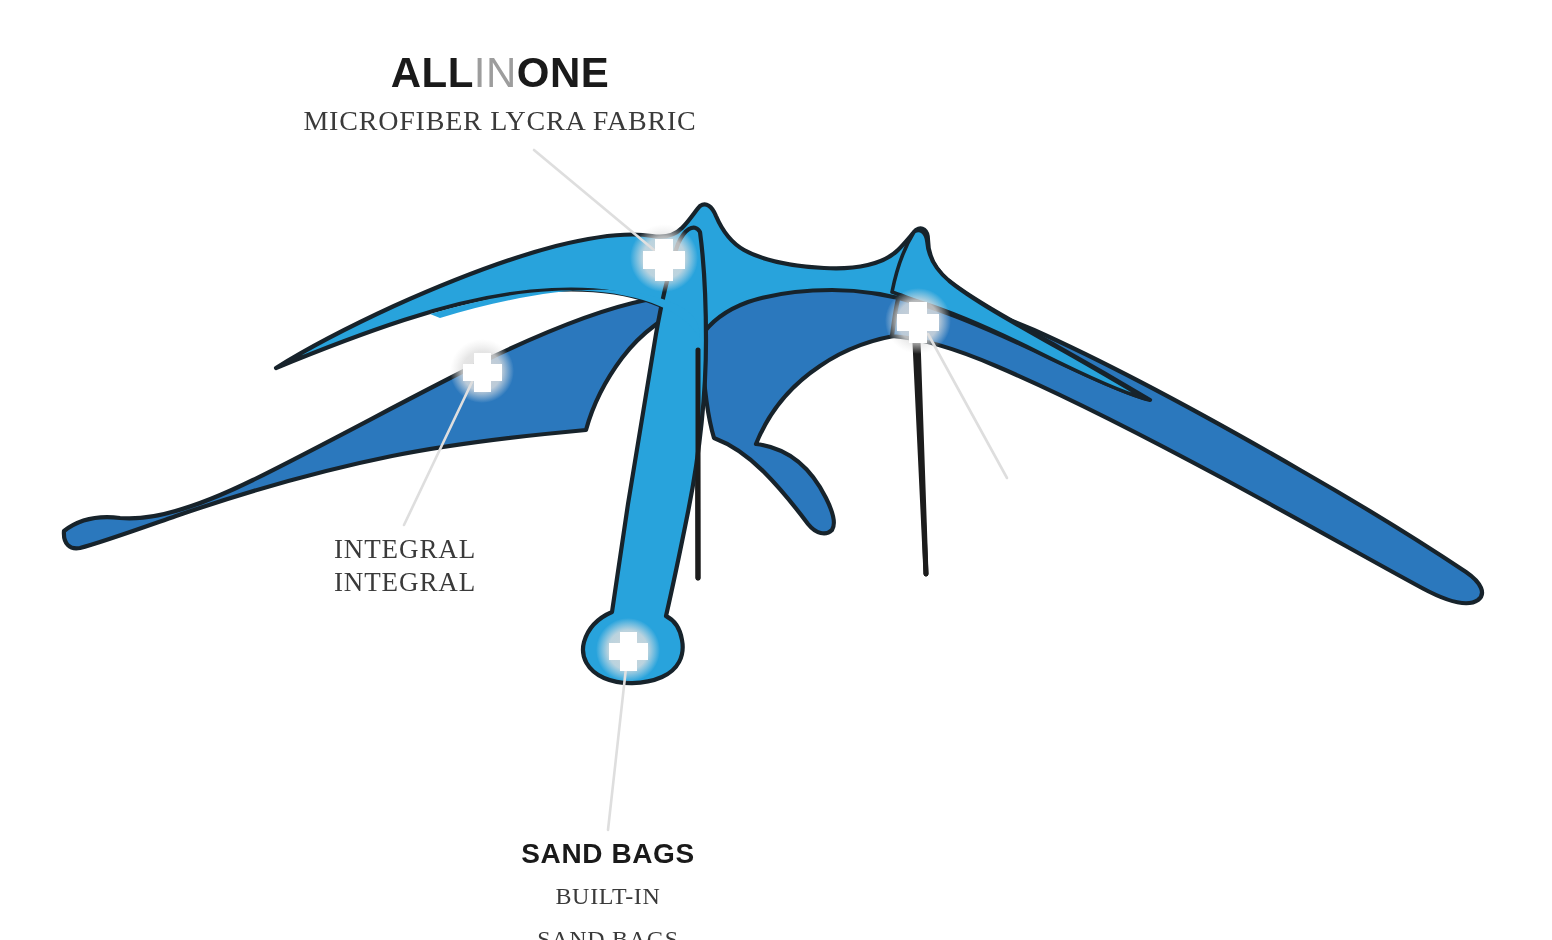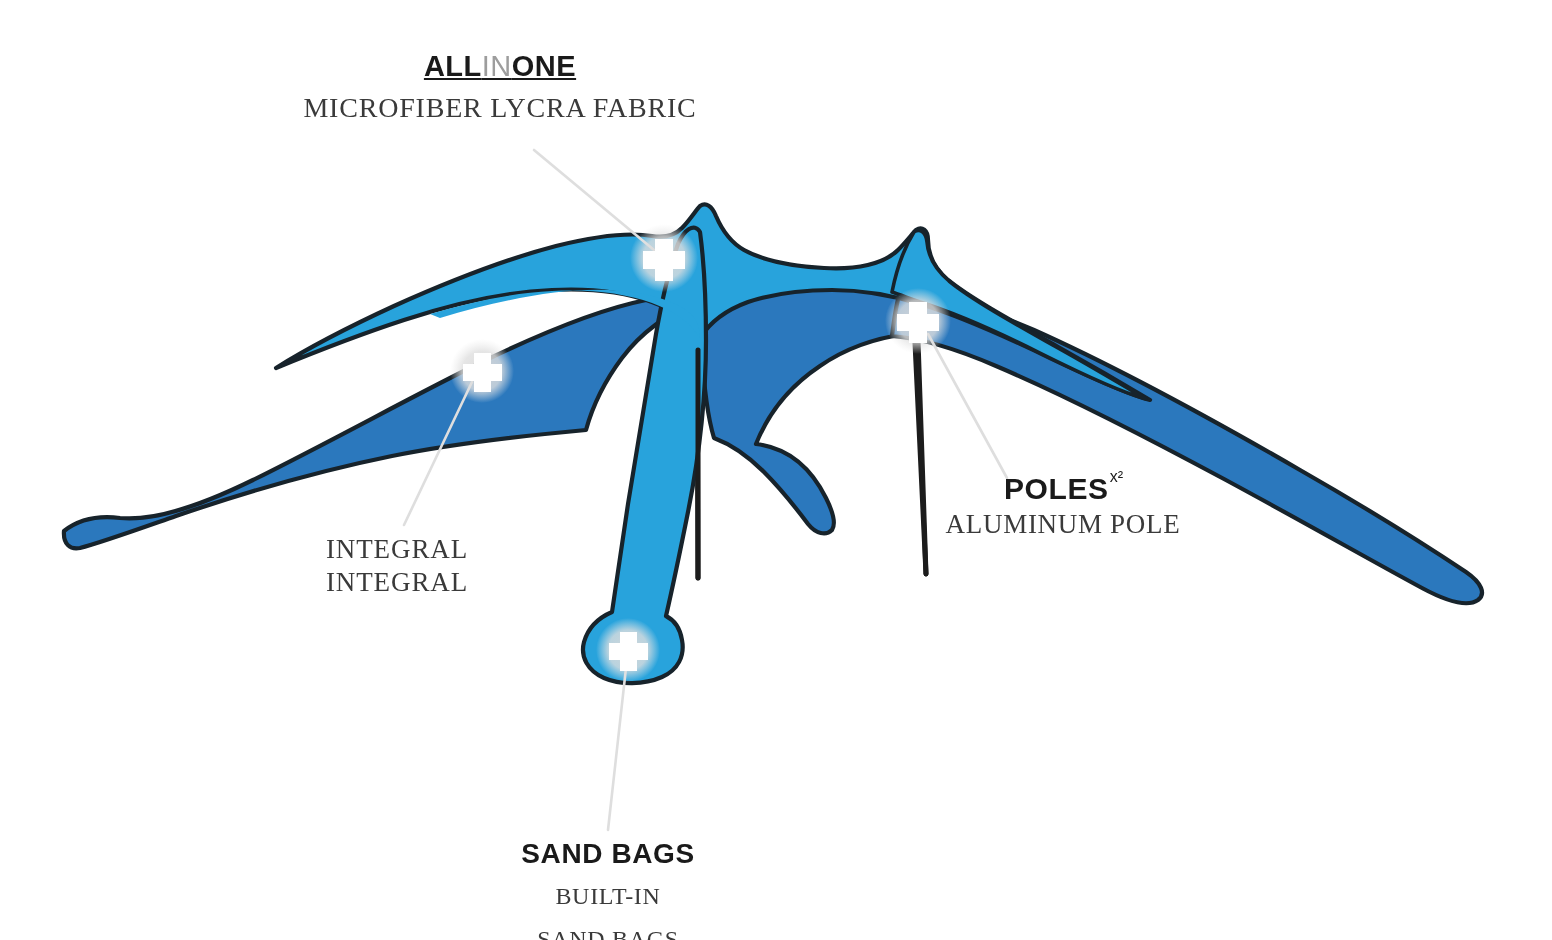--- a/index.html
+++ b/index.html
@@ -54,38 +54,37 @@
     font-family: Liberation Serif, serif;
   }
 
   
   #title-block {
     left: 180px;
     top: 52px;
     width: 640px;
   }
   #title-block .head {
-    font-size: 29px;
+    font-size: 42px;
     letter-spacing: 0.5px;
     line-height: 1.0;
-    text-decoration: underline;
   }
   #title-block .head .light {
     font-weight: normal;
     color: #9d9d9d;
   }
   #title-block .sub {
     font-size: 28px;
     margin-top: 11px;
     letter-spacing: 0.8px;
   }
 
   
   #integral-block {
-    left: 267px;
+    left: 275px;
     top: 533px;
     width: 260px;
   }
   #integral-block .sub {
     font-size: 27px;
     letter-spacing: 0.9px;
     line-height: 1.23;
   }
 
   
@@ -289,24 +288,20 @@
   <div class="callout" id="title-block">
     <div class="head"><span>ALL</span><span class="light">IN</span><span>ONE</span></div>
     <div class="sub">MICROFIBER LYCRA FABRIC</div>
   </div>
 
   <div class="callout" id="integral-block">
     <div class="sub">INTEGRAL</div>
     <div class="sub">INTEGRAL</div>
   </div>
 
-  <div class="callout" id="poles-block">
-    <div class="head"><span>POLES</span><span class="sup">x²</span></div>
-    <div class="sub">ALUMINUM POLE</div>
-  </div>
 
   <div class="callout" id="sandbags-block">
     <div class="head">SAND BAGS</div>
     <div class="sub">BUILT-IN</div>
     <div class="sub">SAND BAGS</div>
   </div>
 
 </div>
 
 </body></html>

